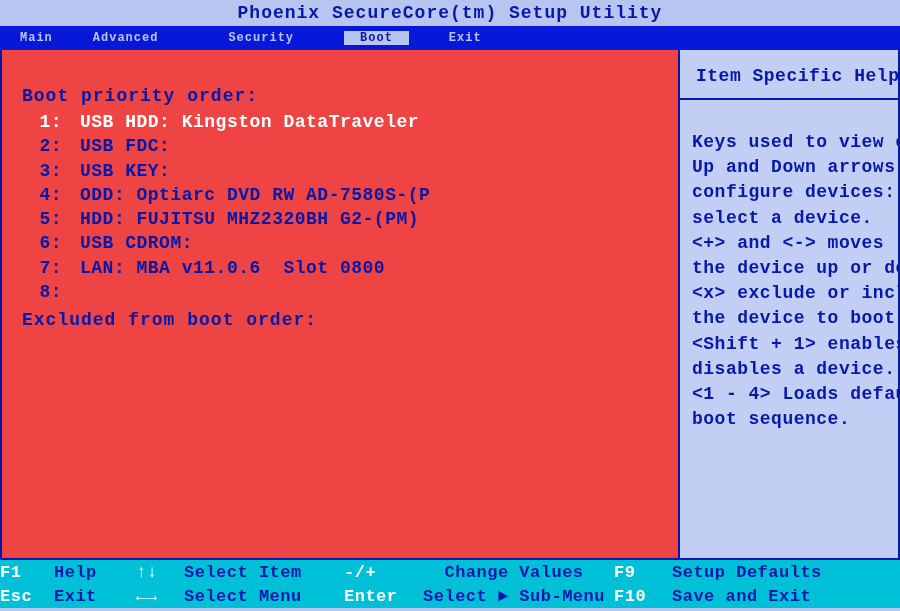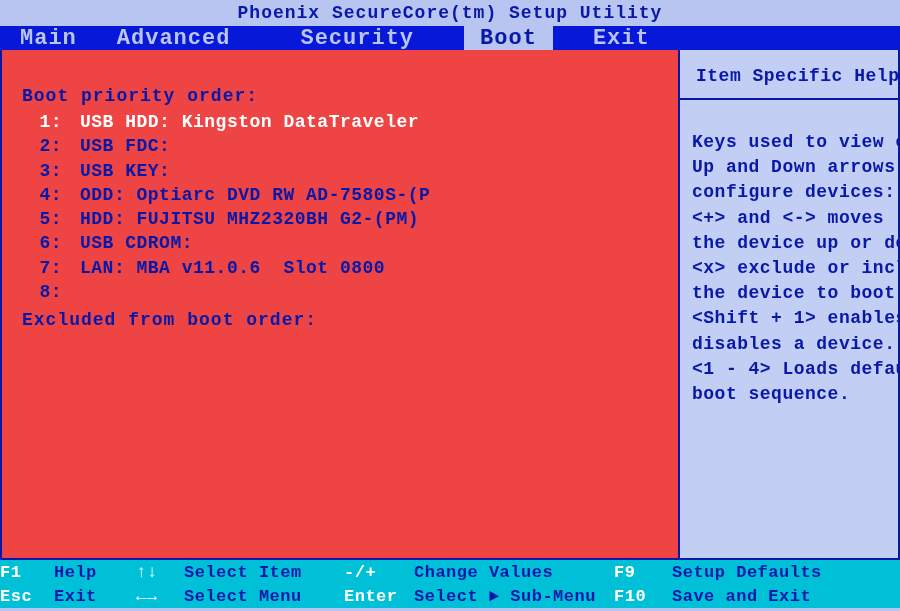--- a/index.html
+++ b/index.html
@@ -22,21 +22,21 @@
     }
     .menu-bar {
       background: #0818d8;
       display: flex;
       height: 24px;
       align-items: center;
     }
     .menu-item {
       color: #b8c5f0;
       padding: 0 20px;
-      font-size: 22px;
+      font-size: 12px;
       letter-spacing: 1px;
     }
     .menu-item.active {
       background: #b8c5f0;
       color: #0818a8;
       padding: 0 16px;
     }
     .main-area {
       display: flex;
       height: 510px;
@@ -115,21 +115,21 @@
     .footer-row {
       display: flex;
       flex: 1;
       align-items: center;
     }
     .fk { color: #ffffff; width: 54px; }
     .flabel { width: 82px; }
     .farrow { color: #ffffff; width: 48px; }
     .faction { width: 160px; }
     .farrow2 { color: #ffffff; width: 70px; }
-    .faction2 { width: 200px; white-space: pre; }
+    .faction2 { width: 200px; white-space: pre; text-align: center; }
     .fk2 { color: #ffffff; width: 58px; }
     .flabel2 { flex: 1; white-space: nowrap; overflow: hidden; }
   </style>
 </head>
 <body>
 
 <div class="title-bar">Phoenix SecureCore(tm) Setup Utility</div>
 
 <div class="menu-bar">
   <div class="menu-item">Main</div>
@@ -180,20 +180,21 @@
         </div>
       </div>
     <div class="excluded">Excluded from boot order:</div>
   </div>
   <div class="right-panel">
     <div class="right-header">Item Specific Help</div>
     <div class="right-body" id="help-body">
         <div>Keys used to view or</div>
         <div>Up and Down arrows</div>
         <div>configure devices:</div>
+        <div>select a device.</div>
         <div>&lt;+&gt; and &lt;-&gt; moves</div>
         <div>the device up or down.</div>
         <div>&lt;x&gt; exclude or include</div>
         <div>the device to boot.</div>
         <div>&lt;Shift + 1&gt; enables or</div>
         <div>disables a device.</div>
         <div>&lt;1 - 4&gt; Loads default</div>
         <div>boot sequence.</div>
       </div>
   </div>

